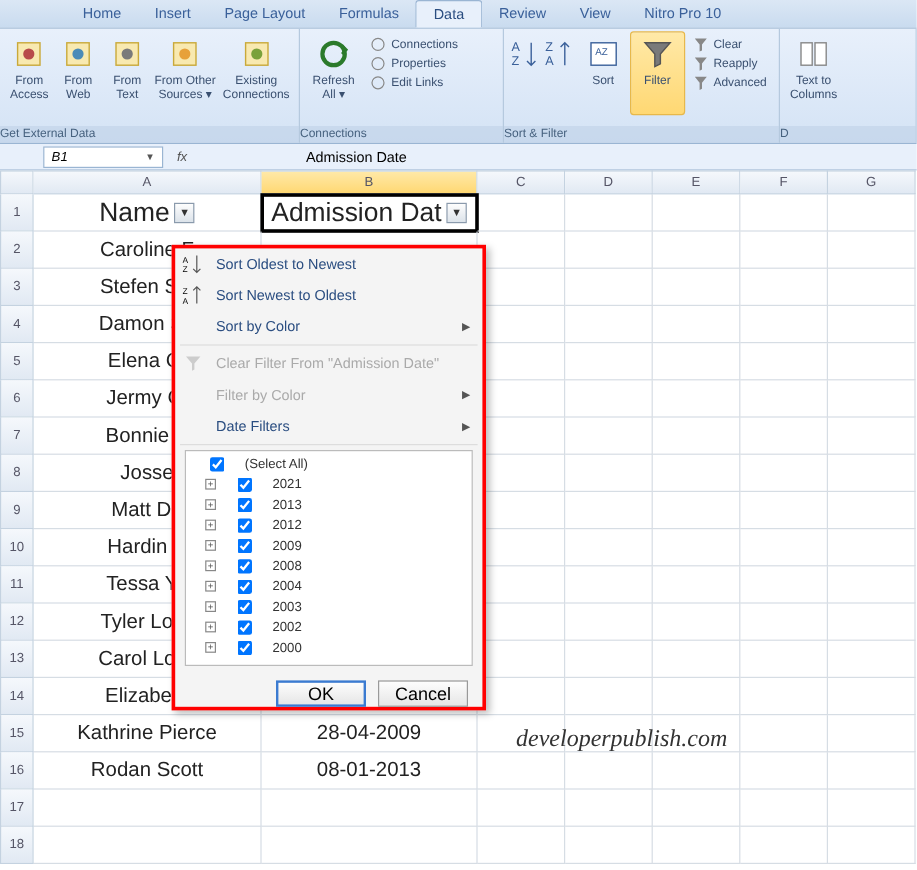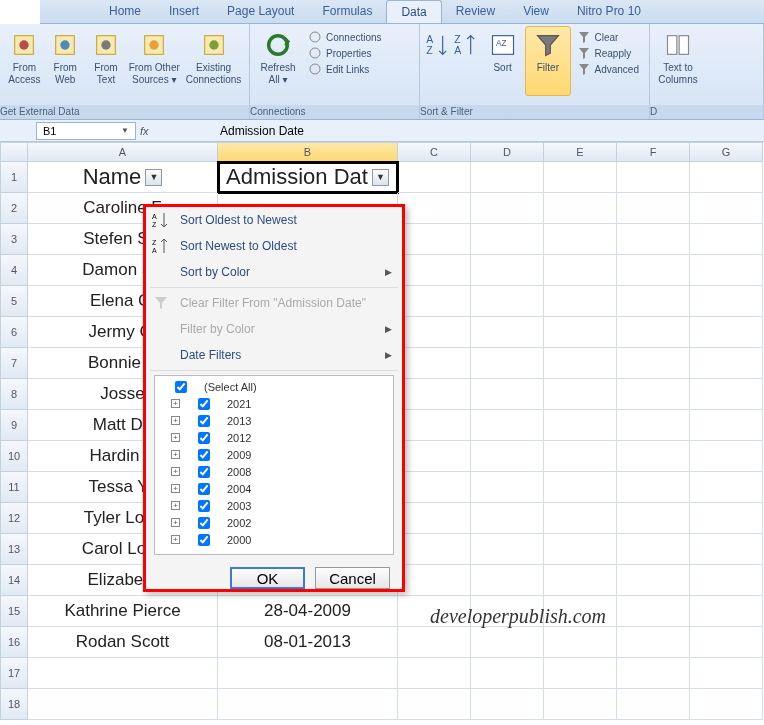--- a/index.html
+++ b/index.html
@@ -1,38 +1,38 @@
 <!DOCTYPE html>
 <html><head>
 <meta charset="utf-8">
 <style>
 * { box-sizing: border-box; font-family: "Segoe UI", Tahoma, sans-serif; }
 body { margin: 0; width: 764px; height: 725px; background: #fff; overflow: hidden; position: relative; }
 
 
-.tabs { display: flex; height: 24px; background: linear-gradient(#dbe7f5,#c9dbef); border-bottom: 1px solid #9ab5d3; padding-left: 55px; font-size: 12px; margin-left: 40px; }
+.tabs { display: flex; height: 24px; background: linear-gradient(#dbe7f5,#c9dbef); border-bottom: 1px solid #9ab5d3; padding-left: 55px; font-size: 12px; }
 .tab { padding: 4px 14px 0; color: #3a609a; cursor: pointer; }
 .tab.active { background: #e8f0fb; border: 1px solid #9ab5d3; border-bottom: none; border-radius: 3px 3px 0 0; color: #2a4d80; font-weight: 500; }
 
 
 .ribbon { height: 96px; background: linear-gradient(#e8f0fb,#d4e3f5); border-bottom: 1px solid #9ab5d3; display: flex; }
 .group { border-right: 1px solid #b5c9de; display: flex; flex-direction: column; }
 .group-body { flex: 1; display: flex; align-items: flex-start; padding: 2px 4px; }
 .group-label { text-align: left; font-size: 10px; color: #47627f; padding: 1px 0 2px; background: rgba(180,200,225,0.4); }
 .rbtn { display: flex; flex-direction: column; align-items: center; justify-content: flex-start; width: 48px; height: 70px; font-size: 10px; color: #3a5070; text-align: center; padding-top: 4px; line-height: 1.15; border: 1px solid transparent; border-radius: 3px; }
 .rbtn .ico { width: 28px; height: 28px; margin-bottom: 3px; }
 .rbtn.filter { background: linear-gradient(#ffe9a8,#ffd873); border: 1px solid #e7b84b; }
 .smallrow { display: flex; flex-direction: column; gap: 2px; padding: 4px 6px; font-size: 10px; color: #3a5070; }
 .smallrow .line { display: flex; align-items: center; gap: 4px; }
 .smallrow .ico { width: 14px; height: 14px; }
 
 
 .fbar { display: flex; height: 22px; border-bottom: 1px solid #b5c9de; background: #e8f0fb; align-items: center; }
-.namebox { width: 100px; height: 18px; margin-left: 36px; background: #fff; border: 1px solid #9ab5d3; font-size: 11px; padding: 1px 6px; display: flex; align-items: center; justify-content: space-between; }
-.fx { width: 16px; text-align: left; font-style: italic; font-size: 11px; color: #555; margin: 0 60px 0 4px; }
+.namebox { width: 100px; height: 18px; margin-left: 36px; background: #fff; border: 1px solid #9ab5d3; font-size: 11px; padding: 1px 6px; display: flex; align-items: center; justify-content: space-between; font-style: italic; }
+.fx { width: 16px; text-align: right; font-style: italic; font-size: 11px; color: #555; margin: 0 95px 0 4px; }
 .finput { flex: 1; font-size: 12px; padding-left: 4px; }
 
 
 .grid { position: relative; }
 .colhdrs { display: flex; height: 20px; }
 .corner { width: 28px; height: 20px; background: linear-gradient(#f5f8fc,#e1e9f3); border: 1px solid #c4d2e0; }
 .colhdr { height: 20px; background: linear-gradient(#f5f8fc,#e1e9f3); border: 1px solid #c4d2e0; border-left: none; font-size: 11px; color: #556; display: flex; align-items: center; justify-content: center; }
 .colA { width: 190px; } .colB { width: 180px; } .colOther { width: 73px; }
 .colhdr.sel { background: linear-gradient(#ffe9a8,#ffd873); }
 .rows { }

